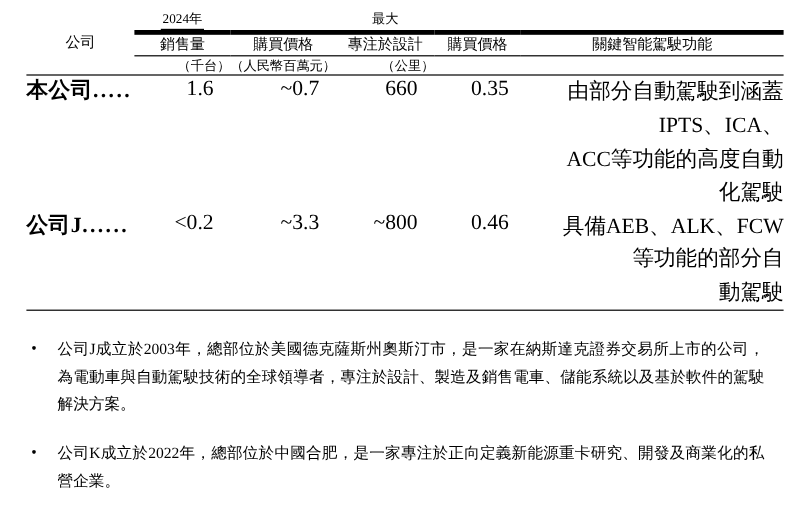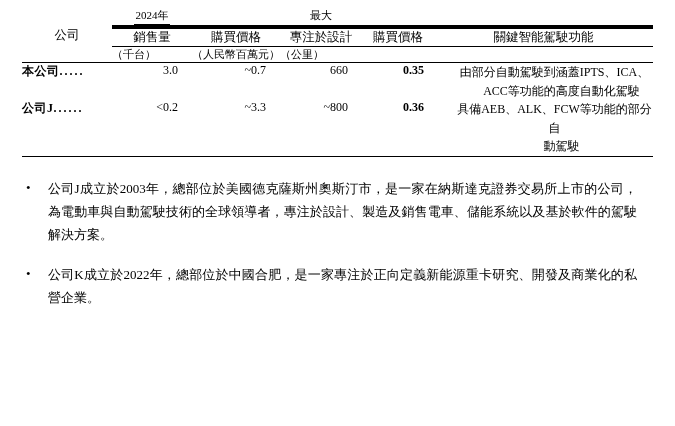--- a/index.html
+++ b/index.html
@@ -56,21 +56,21 @@
     padding-top: 5px;
     padding-bottom: 4px;
     white-space: nowrap;
   }
   .hdr-cell.left {
     text-align: center;
     margin-top: 16px;
   }
   .hdr-unit {
     font-size: 11px;
-    text-align: left;
+    text-align: right;
     padding-top: 6px;
     padding-bottom: 5px;
     color: #000;
   }
   .year-underline {
     display: block;
     border-bottom: 1px solid #000;
     width: 36px;
     margin: 0 auto;
     padding-bottom: 1px;
@@ -79,42 +79,41 @@
     border-top: 4px solid #000000;
   }
   .bottom-rule {
     border-bottom: 1px solid #000;
   }
 
   
   .data-row td {
     padding-top: 16px;
     padding-bottom: 4px;
-    font-size: 12px;
+    font-size: 18px;
   }
   .cell-company {
     font-weight: bold;
     white-space: nowrap;
     letter-spacing: 0.5px;
   }
   .dots {
     font-weight: bold;
     letter-spacing: 2px;
   }
   .num {
     text-align: right;
     padding-right: 14px !important;
   }
   .num-drag {
     text-align: right;
     padding-right: 10px !important;
-    font-weight: bold;
   }
   .cell-feature {
-    text-align: center;
+    text-align: right;
     line-height: 1.55;
     padding-left: 22px !important;
   }
   .feature-line2 {
     display: block;
     padding-left: 14px;
     font-family: Liberation Serif, serif;
   }
 
   
@@ -188,38 +187,38 @@
     </tr>
 
     <tr>
       <td colspan="6" class="rule-thin"></td>
     </tr>
 
     <tr class="data-row">
       <td class="cell-company">
         <span>本公司</span><span class="dots">.....</span>
       </td>
-      <td class="num">3.0</td>
+      <td class="num">1.6</td>
       <td class="num">~0.7</td>
       <td class="num">660</td>
       <td class="num-drag">0.35</td>
       <td class="cell-feature">
         <span>由部分自動駕駛到涵蓋IPTS、ICA、</span>
         <span class="feature-line2">ACC等功能的高度自動化駕駛</span>
       </td>
     </tr>
 
     <tr class="data-row">
       <td class="cell-company">
         <span>公司J</span><span class="dots">......</span>
       </td>
       <td class="num">&lt;0.2</td>
       <td class="num">~3.3</td>
       <td class="num">~800</td>
-      <td class="num-drag">0.36</td>
+      <td class="num-drag">0.46</td>
       <td class="cell-feature">
         <span>具備AEB、ALK、FCW等功能的部分自</span>
         <span class="feature-line2">動駕駛</span>
       </td>
     </tr>
 
 
     <tr>
       <td colspan="6" class="rule-thin"></td>
     </tr>

